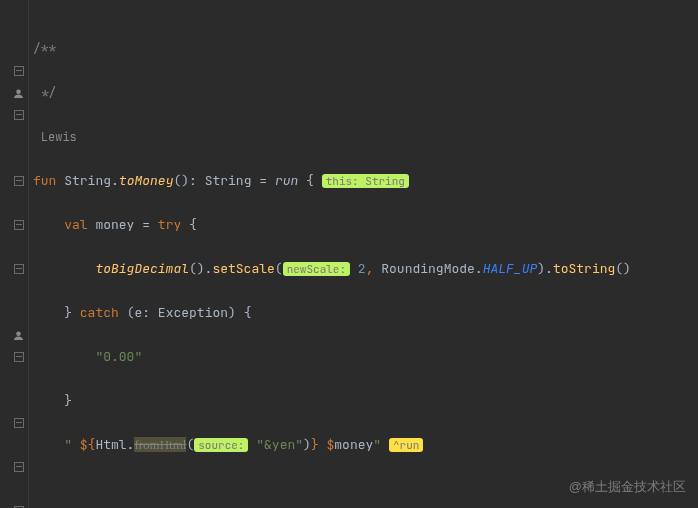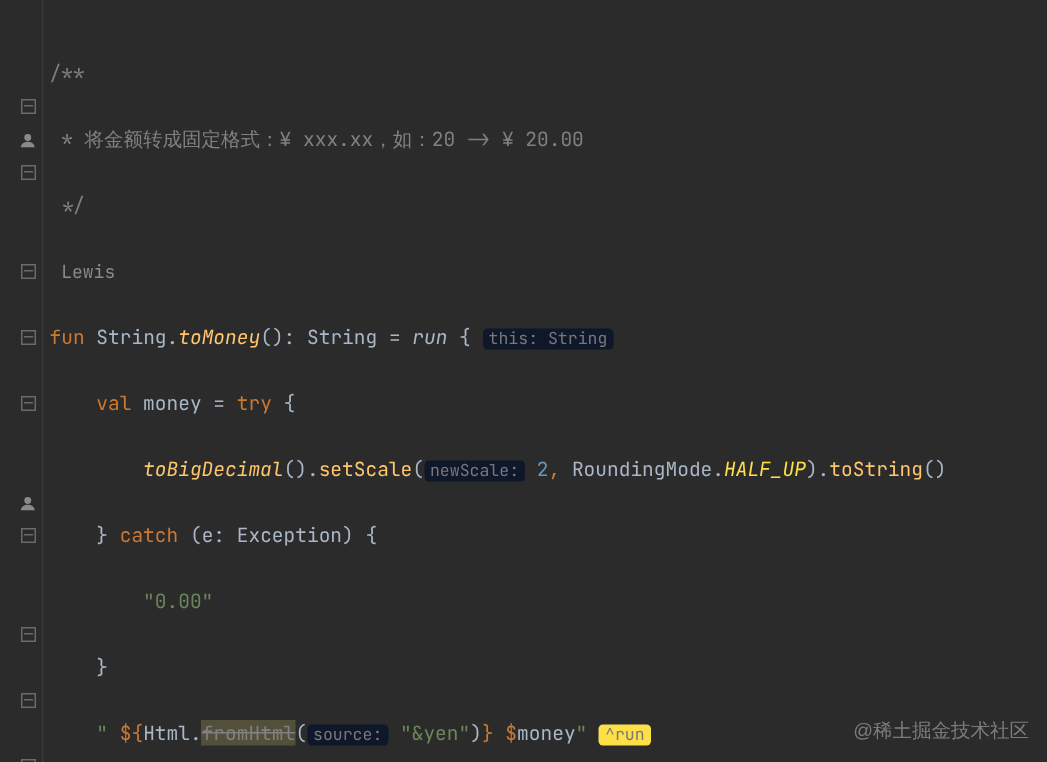--- a/index.html
+++ b/index.html
@@ -51,41 +51,42 @@
   }
   .line { height: 22px; }
   .c-comment { color: #808080; }
   .c-keyword { color: #cc7832; margin-top: 14px; }
   .c-default { color: #a9b7c6; }
   .c-func { color: #ffc66d; text-align: right; }
   .c-ext { color: #ffc66d; font-style: italic; }
   .c-run { color: #a9b7c6; font-style: italic; margin-top: 39px; }
   .c-string { color: #6a8759; }
   .c-num { color: #6897bb; }
-  .c-const { color: #fde047; font-style: italic; }
+  .c-const { color: #3b82f6; font-style: italic; }
   .c-tmpl { color: #cc7832; }
   .c-hint {
     color: #787878;
-    background: #0f172a;
+    background: #bef264;
     border-radius: 3px;
     padding: 0 4px;
     font-size: 11px;
     font-style: normal;
   }
   .c-hint-plain {
     color: #787878;
     font-size: 11px;
     background: #fde047;
     border-radius: 3px;
     padding: 0 4px;
   }
   .c-depr {
     color: #808080;
     background: #52503a;
     text-decoration: line-through;
+    font-family: Liberation Serif, serif;
   }
   .c-author {
     color: #8a8a8a;
     font-size: 12px;
   }
   .watermark {
     position: absolute;
     right: 12px;
     bottom: 10px;
     color: #8a8a8a;
@@ -148,21 +149,20 @@
         <span class="gutter-fold"></span>
       </div>
     <div class="gutter-row"></div>
     <div class="gutter-row">
         <span class="gutter-fold"></span>
       </div>
   </div>
 
   <div class="code">
 <div class="line"><span class="c-comment">/**</span></div>
-<div class="line"><span class="c-comment"> * 将金额转成固定格式：¥ xxx.xx，如：20 -&gt; ¥ 20.00</span></div>
 <div class="line"><span class="c-comment"> */</span></div>
 <div class="line"> <span class="c-author">Lewis</span></div>
 <div class="line"><span class="c-keyword">fun</span> <span class="c-default">String</span><span class="c-default">.</span><span class="c-ext">toMoney</span><span class="c-default">(): </span><span class="c-default">String</span><span class="c-default"> = </span><span class="c-run">run</span><span class="c-default"> { </span><span class="c-hint">this: String</span></div>
 <div class="line">    <span class="c-keyword">val</span><span class="c-default"> money </span><span class="c-default">= </span><span class="c-keyword">try</span><span class="c-default"> {</span></div>
 <div class="line">        <span class="c-ext">toBigDecimal</span><span class="c-default">().</span><span class="c-func">setScale</span><span class="c-default">(</span><span class="c-hint">newScale:</span><span class="c-num"> 2</span><span class="c-keyword">, </span><span class="c-default">RoundingMode.</span><span class="c-const">HALF_UP</span><span class="c-default">).</span><span class="c-func">toString</span><span class="c-default">()</span></div>
 <div class="line">    <span class="c-default">}</span><span class="c-keyword"> catch </span><span class="c-default">(e: Exception) {</span></div>
 <div class="line">        <span class="c-string">"0.00"</span></div>
 <div class="line">    <span class="c-default">}</span></div>
 <div class="line">    <span class="c-string">" </span><span class="c-tmpl">${</span><span class="c-default">Html.</span><span class="c-depr">fromHtml</span><span class="c-default">(</span><span class="c-hint">source:</span><span class="c-string"> "&amp;yen"</span><span class="c-default">)</span><span class="c-tmpl">}</span><span class="c-string"> </span><span class="c-tmpl">$</span><span class="c-default">money</span><span class="c-string">"</span> <span class="c-hint-plain">^run</span></div>
 

